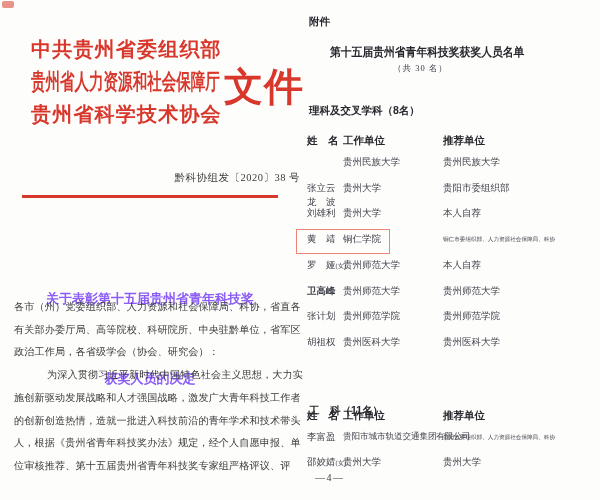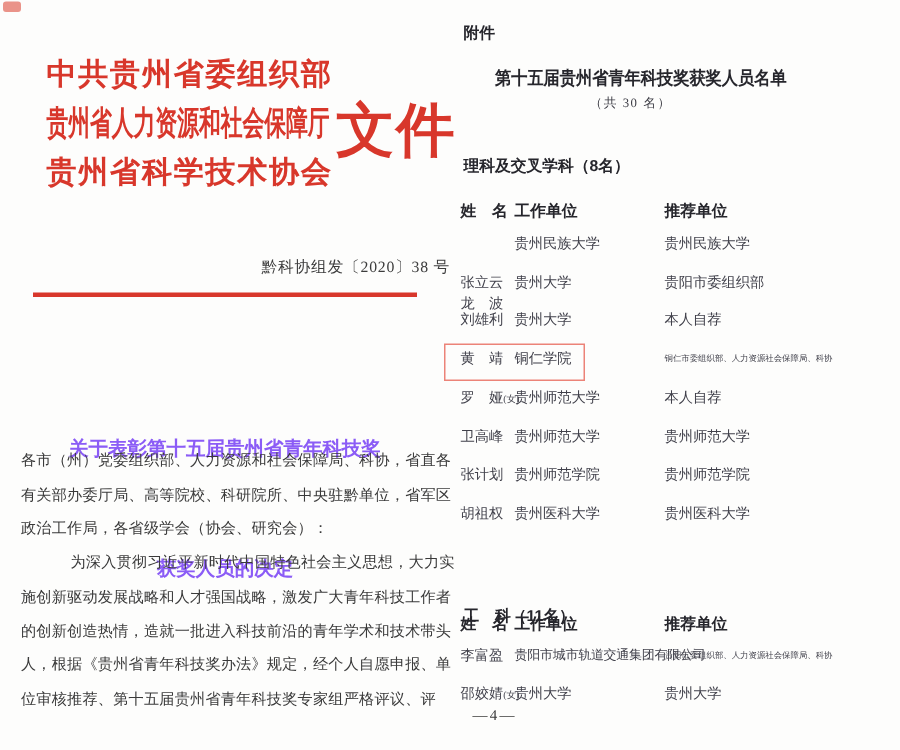--- a/index.html
+++ b/index.html
@@ -82,21 +82,21 @@
     <div class="abs cell cx-name" style="top: 207.4px;">刘雄利</div>
     <div class="abs cell cx-unit" style="top: 207.4px;">贵州大学</div>
     <div class="abs cell cx-rec" style="top: 207.4px;">本人自荐</div>
     <div class="abs cell cx-name" style="top: 233.1px;">黄　靖</div>
     <div class="abs cell cx-unit" style="top: 233.1px;">铜仁学院</div>
     <div class="abs cell cx-rec tiny" style="top: 235.1px;">铜仁市委组织部、人力资源社会保障局、科协</div>
     <div class="abs hl-box" style="top: 228.6px; left: 296px; width: 92px; height: 23.5px;"></div>
     <div class="abs cell cx-name" style="top: 258.8px;">罗　娅<span class="gender">(女)</span></div>
     <div class="abs cell cx-unit" style="top: 258.8px;">贵州师范大学</div>
     <div class="abs cell cx-rec" style="top: 258.8px;">本人自荐</div>
-    <div class="abs cell cx-name" style="top: 284.5px;">卫高峰</div>
+    <div class="abs cell cx-name" style="top: 284.5px; font-weight: bold;">卫高峰</div>
     <div class="abs cell cx-unit" style="top: 284.5px;">贵州师范大学</div>
     <div class="abs cell cx-rec" style="top: 284.5px;">贵州师范大学</div>
     <div class="abs cell cx-name" style="top: 310.2px;">张计划</div>
     <div class="abs cell cx-unit" style="top: 310.2px;">贵州师范学院</div>
     <div class="abs cell cx-rec" style="top: 310.2px;">贵州师范学院</div>
     <div class="abs cell cx-name" style="top: 335.9px;">胡祖权</div>
     <div class="abs cell cx-unit" style="top: 335.9px;">贵州医科大学</div>
     <div class="abs cell cx-rec" style="top: 335.9px;">贵州医科大学</div>
     <div class="abs sec-heading" style="top: 404px; text-align: center;">工　科（11名）</div>
     <div class="abs col-head cx-name" style="top: 409px;">姓　名</div>

